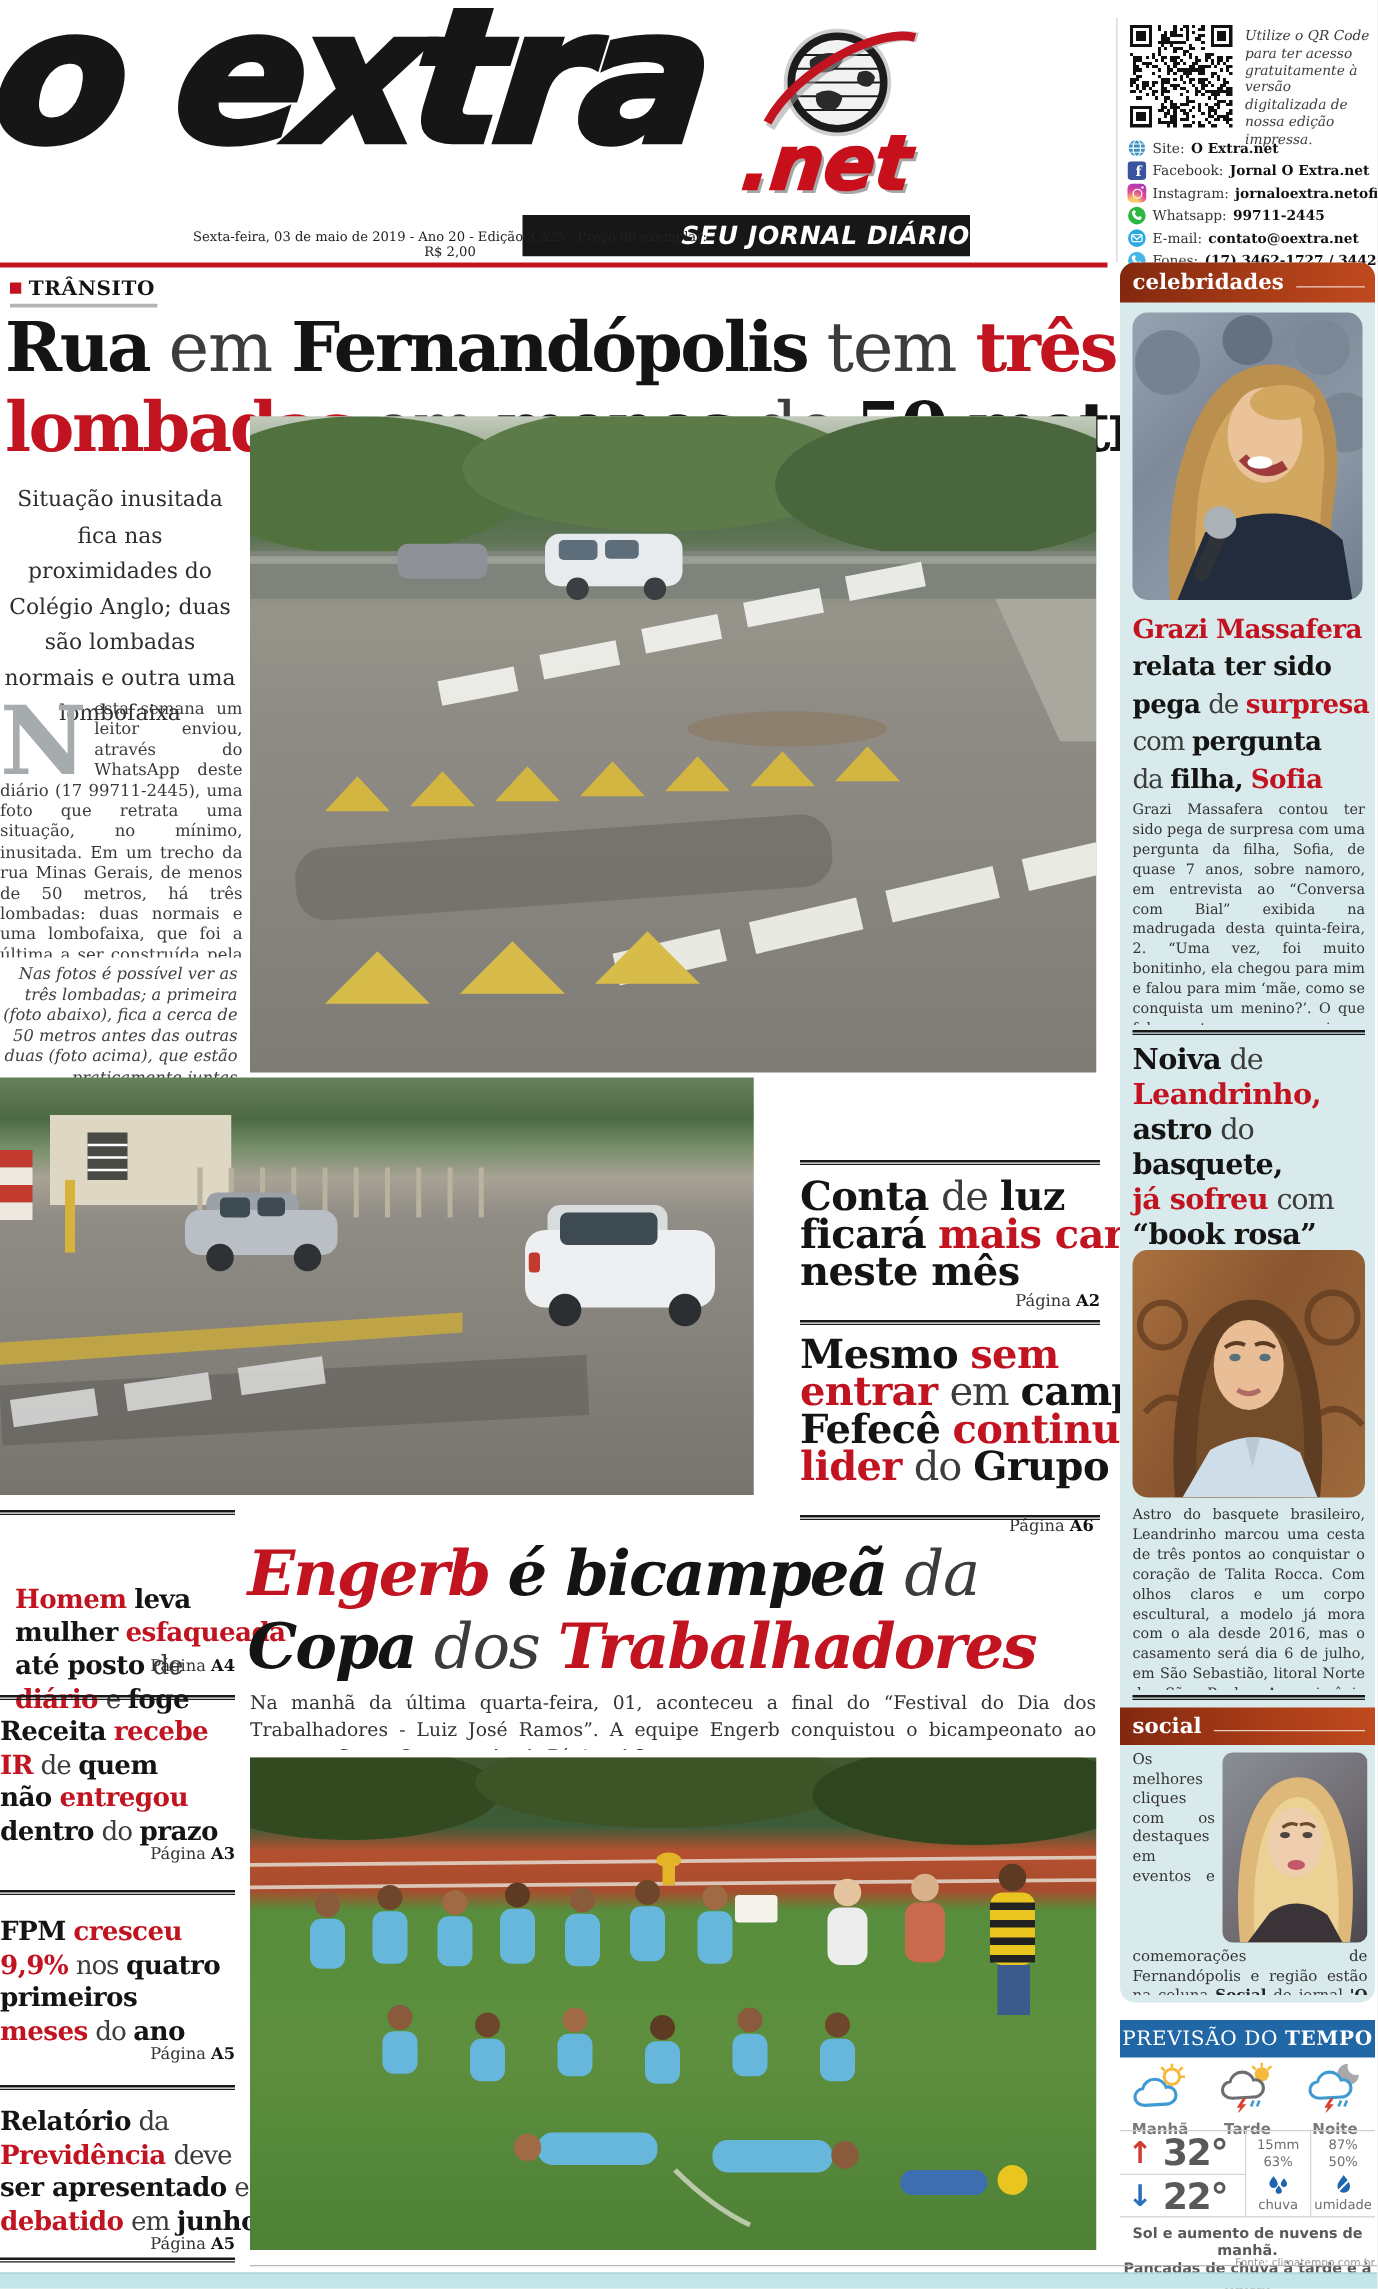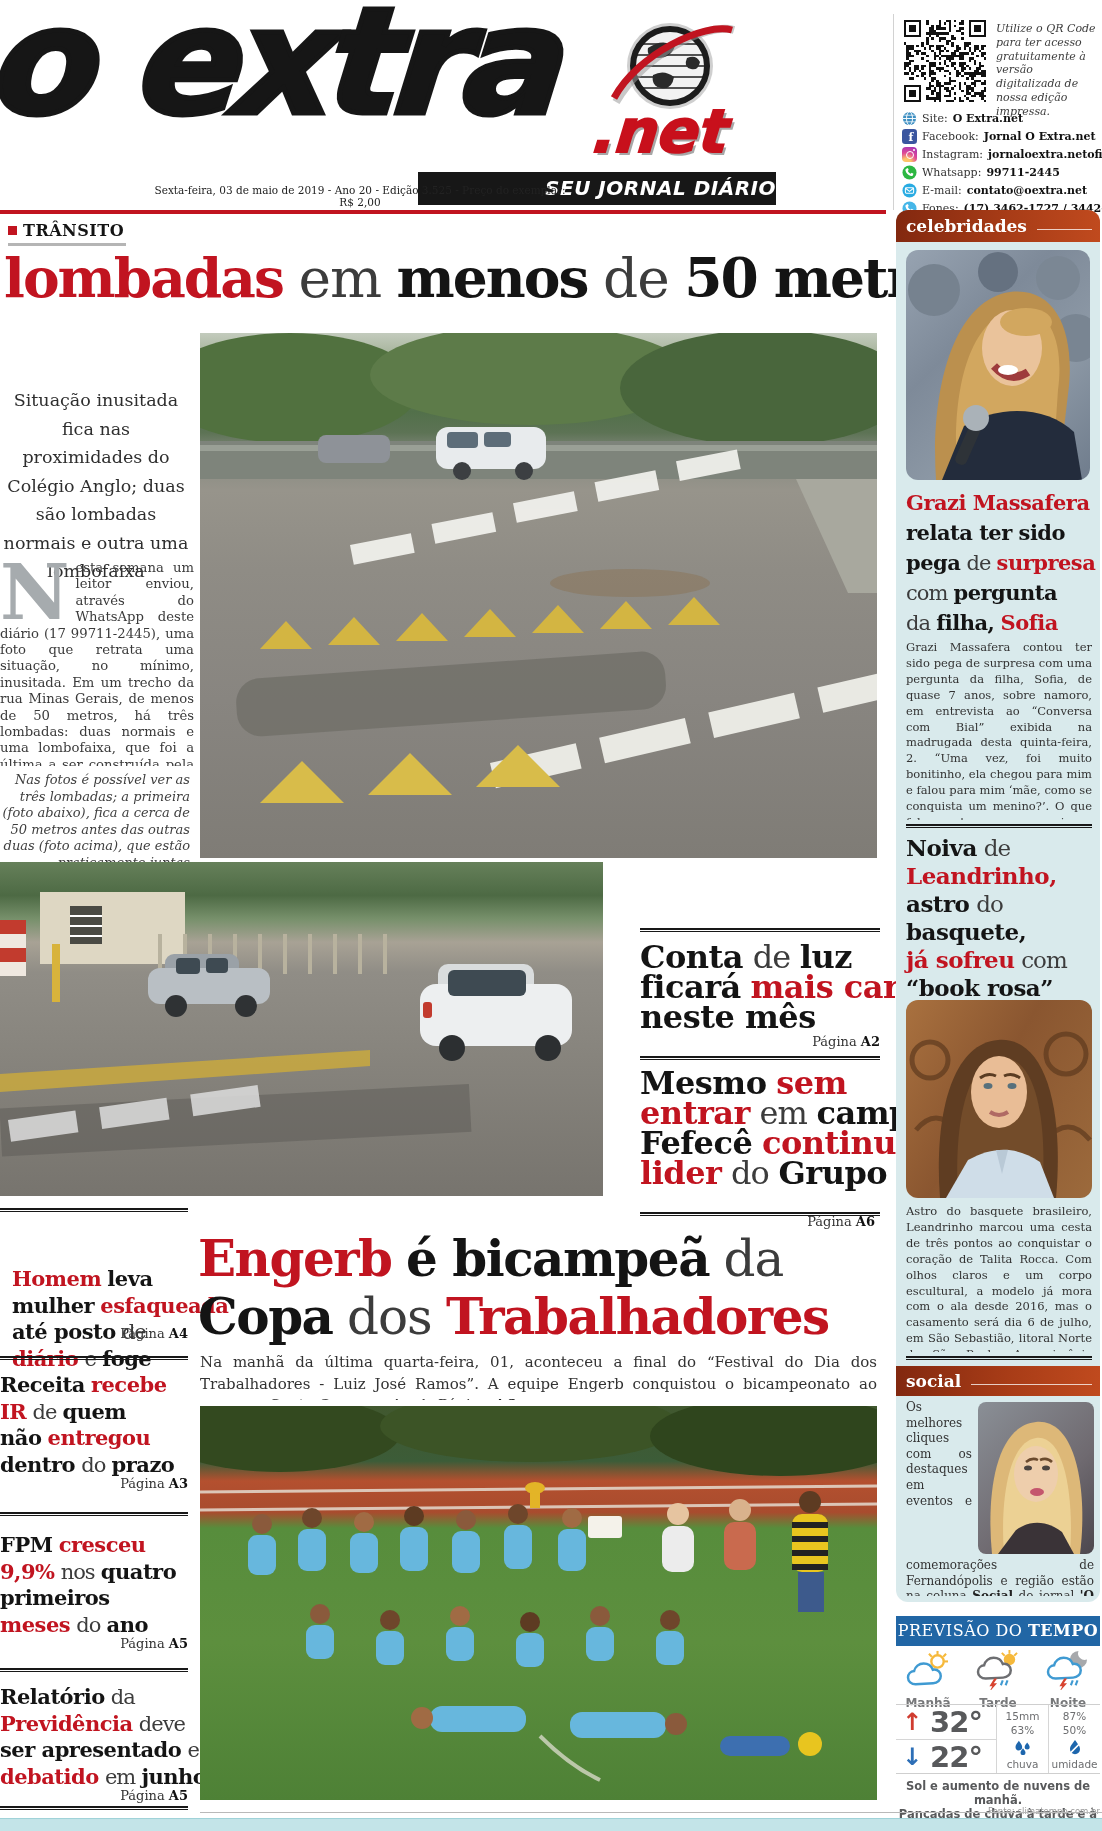--- a/index.html
+++ b/index.html
@@ -54,21 +54,21 @@
   .dbl{height:4px;border-top:2px solid #181818;border-bottom:1px solid #181818;box-sizing:border-box;}
   .pagina{display:block;text-align:right;font-size:13px;color:#333;}
   .pagina b{color:#111;}
 
   
   .midblock{width:240px;font-size:32px;line-height:30px;letter-spacing:-0.5px;}
   
   .brief{width:188px;font-size:21px;line-height:25.5px;letter-spacing:-0.5px;}
 
   
-  .engerb-headline{left:198px;top:1230px;width:684px;font-size:50px;line-height:57px;letter-spacing:-1.5px;}
+  .engerb-headline{left:198px;top:1230px;width:684px;font-size:50px;line-height:57px;letter-spacing:-1.5px;font-style:italic;}
   .engerb-sub{left:200px;top:1352px;width:677px;height:48px;font-size:15px;line-height:21.5px;
     text-align:justify;color:#333;overflow:hidden;}
 
   
   .photo{overflow:hidden;}
   .photo svg{display:block;width:100%;height:100%;}
   .photo-a{left:200px;top:333px;width:677px;height:525px;
     background:linear-gradient(180deg,#c3cbbd 0%,#9fae93 5%,#6e855f 9%,#52704a 15%,#5d7355 19%,#858a80 23%,#97948b 30%,#8f8c85 45%,#888580 70%,#7f7c76 100%);}
   .photo-b{left:0;top:862px;width:603px;height:334px;
     background:linear-gradient(180deg,#66805a 0%,#4d6a44 10%,#77906b 17%,#a8a295 24%,#908d86 33%,#87847d 58%,#77746e 100%);}
@@ -588,20 +588,21 @@
     <b>(17) 3462-1727 / 3442-2445</b>
   </div>
 
   <div class="abs kicker">
     <span class="kicker-sq"></span>
     <span>TRÂNSITO</span>
   </div>
   <div class="abs kicker-under"></div>
 
   <div class="abs lead-headline">
+      <div class="hline"><span class="sg-b">Rua</span> <span class="sg-l">em</span> <span class="sg-b">Fernandópolis</span> <span class="sg-l">tem</span> <span class="sg-r">três</span></div>
       <div class="hline"><span class="sg-r">lombadas</span> <span class="sg-l">em</span> <span class="sg-b">menos</span> <span class="sg-l">de</span> <span class="sg-b">50 metros</span></div>
     </div>
   <div class="abs lead-deck">Situação inusitada fica nas proximidades do Colégio Anglo; duas são lombadas normais e outra uma lombofaixa</div>
   <div class="abs lead-body">
     <span class="dropcap">N</span><span><span>esta semana um leitor enviou, através do WhatsApp deste diário (17 99711-2445), uma foto que retrata uma situação, no mínimo, inusitada. Em um trecho da rua Minas Gerais, de menos de 50 metros, há três lombadas: duas normais e uma lombofaixa, que foi a última a ser construída pela Prefeitura. A situação tem provocado reclamações de motoristas e usuários.</span>  </span>
   </div>
   <div class="abs lead-caption">Nas fotos é possível ver as três lombadas; a primeira (foto abaixo), fica a cerca de 50 metros antes das outras duas (foto acima), que estão praticamente juntas</div>
 
   <div class="abs photo photo-a">
     <svg viewBox="0 0 677 525" preserveAspectRatio="none">

